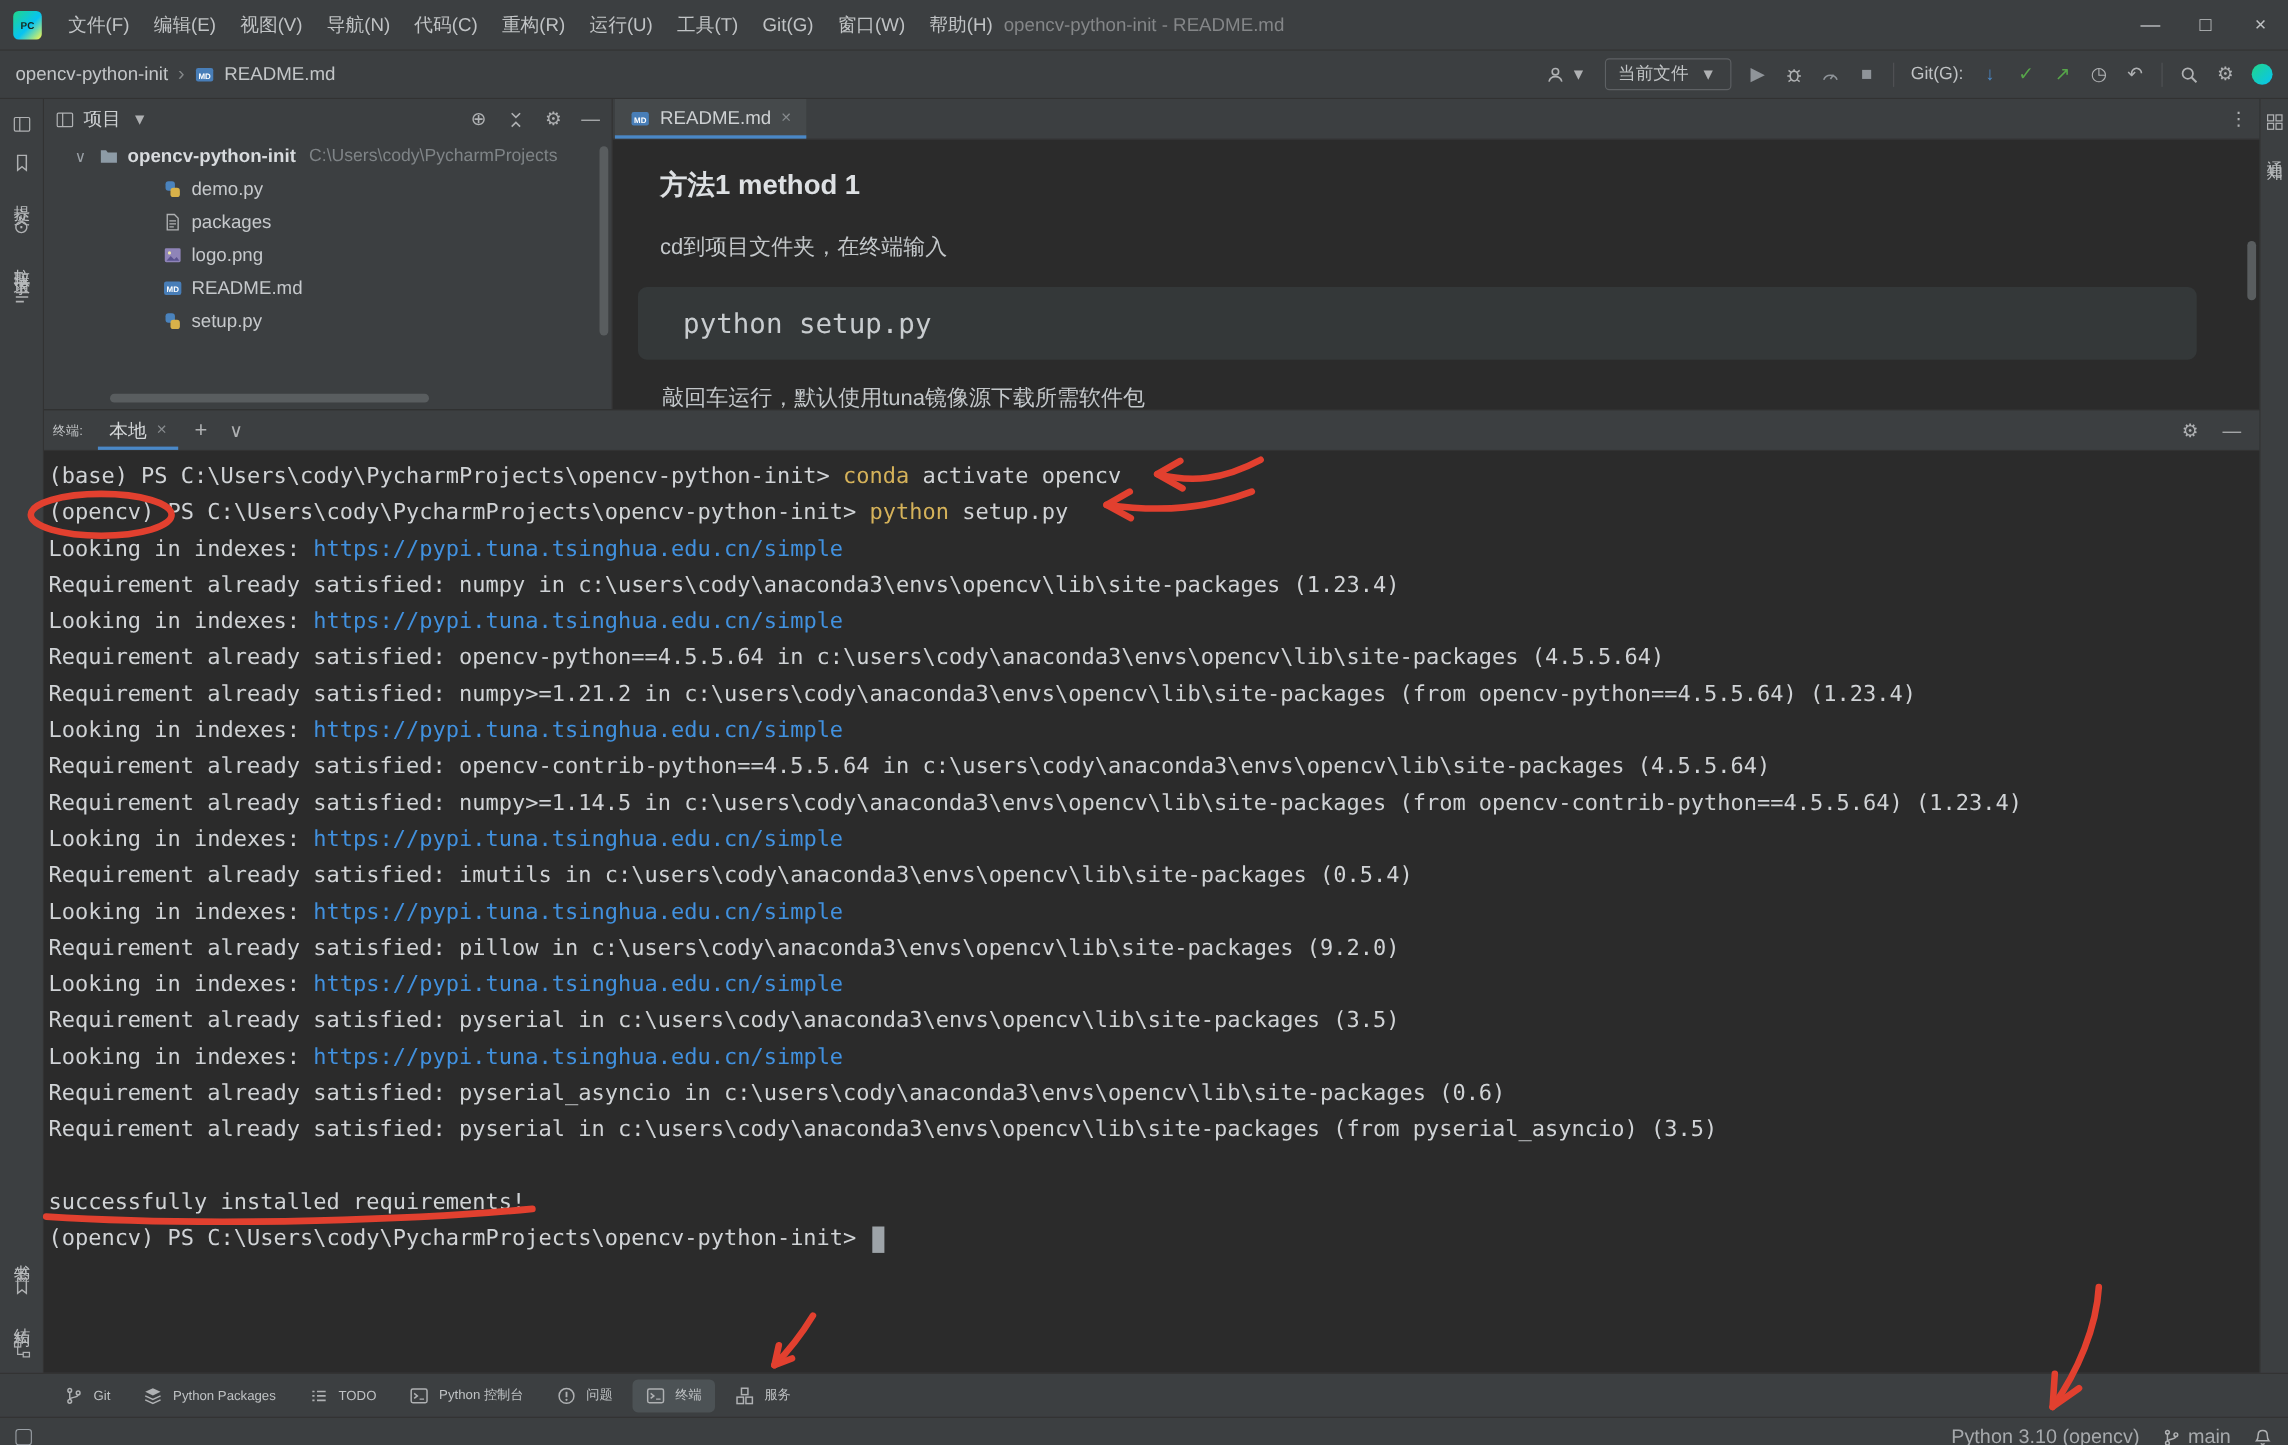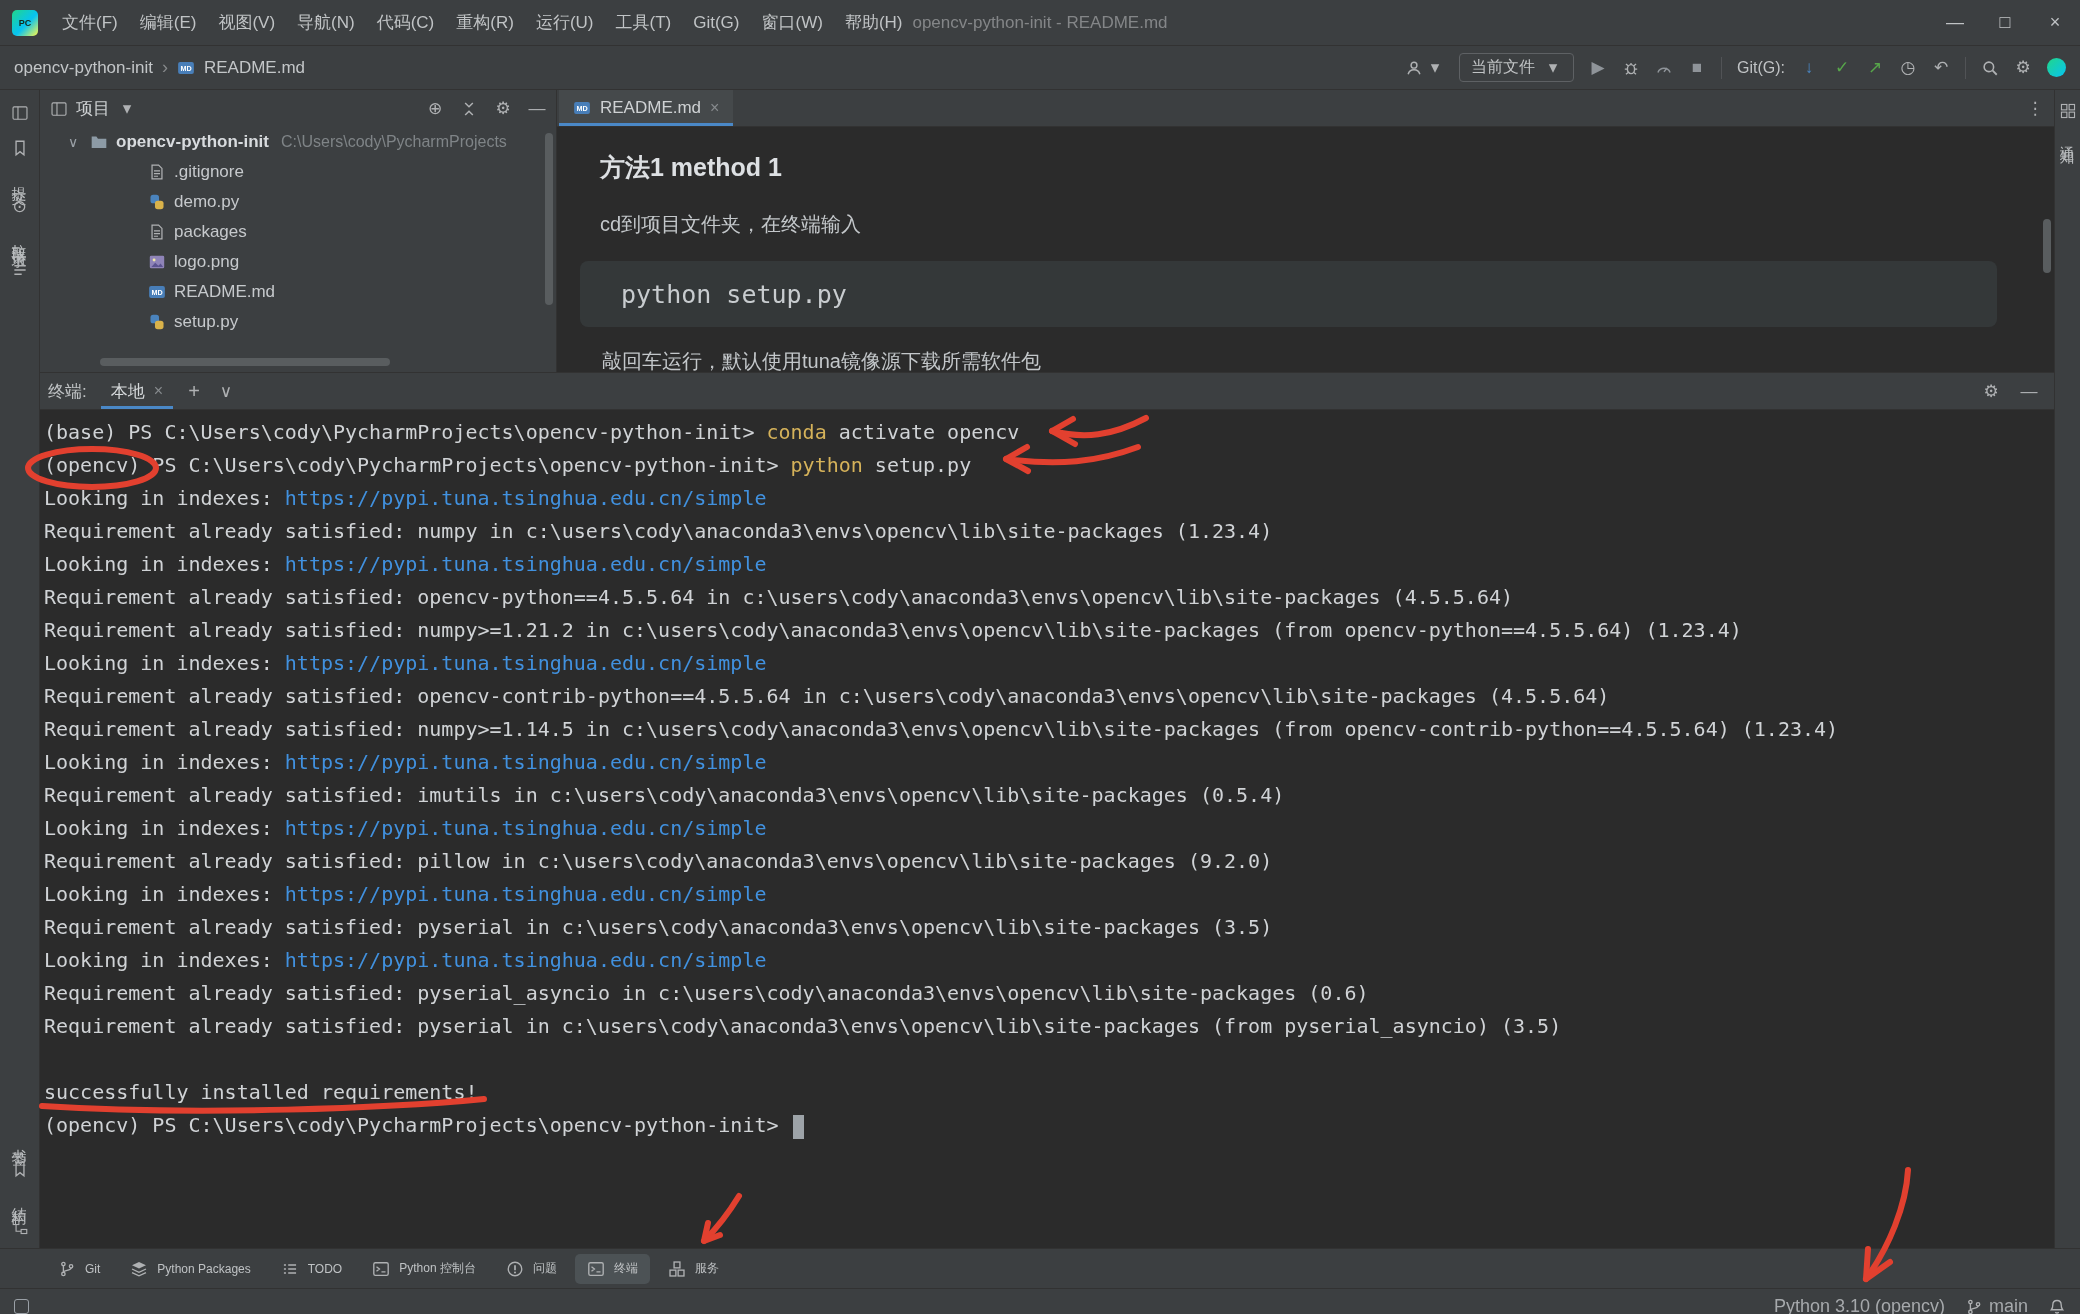--- a/index.html
+++ b/index.html
@@ -53,21 +53,21 @@
 .tab-more{margin-left:auto;margin-right:10px}
 .editor-content{position:absolute;top:37px;left:0;right:0;bottom:0;overflow:hidden}
 .md-h1{margin:24px 0 0 43px;font-size:25px;font-weight:bold;color:#dde0e3}
 .md-p{margin:27px 0 0 43px;font-size:20px;color:#c3c7ca}
 .md-code{margin:23px 57px 0 23px;height:66px;border-radius:8px;background:#343839;display:flex;align-items:center;padding-left:41px;font-family:"DejaVu Sans Mono","Liberation Mono",monospace;font-size:25px;color:#c8cccf}
 .md-p2{margin:21px 0 0 45px;font-size:20px;color:#c3c7ca}
 .ed-scroll{position:absolute;right:3px;top:92px;width:8px;height:54px;border-radius:4px;background:#595d5f}
 
 .terminal{position:absolute;left:40px;top:372px;right:26px;bottom:66px;background:var(--dark);border-top:1px solid var(--border)}
 .term-bar{display:flex;align-items:center;height:37px;background:var(--bg);border-bottom:1px solid var(--border);padding-left:8px}
-.term-label{font-size:17px;color:#c0c3c5;margin-right:12px}
+.term-label{font-size:12px;color:#c0c3c5;margin-right:12px}
 .term-tab{position:relative;display:flex;align-items:center;gap:9px;height:100%;padding:0 12px;font-size:17px;color:#d6d9db}
 .term-tab::after{content:"";position:absolute;left:2px;right:2px;bottom:0;height:3px;background:var(--blue)}
 .term-bar .plus{margin-left:10px;font-size:20px}
 .term-bar .chev{margin-left:14px}
 .term-bar-right{margin-left:auto;display:flex;align-items:center;gap:20px;padding-right:16px}
 .term-out{position:absolute;top:37px;left:0;right:0;bottom:0;padding:6px 0 0 4px;font-family:"DejaVu Sans Mono","Liberation Mono",monospace;font-size:20px;line-height:33px;color:#d0d3d6;white-space:pre;overflow:hidden}
 .t-cmd{color:var(--cmd)}
 .t-link{color:var(--link);}
 .t-cursor{display:inline-block;width:11px;height:24px;background:#9da3a8;vertical-align:middle;margin-left:2px}
 
@@ -248,29 +248,20 @@
       <div class="tree-row root">
         <span class="tree-chevron">∨</span>
         <span class="icon">
             <svg viewBox="0 0 16 16">
               <path d="M1.5 3.2h4.2l1.4 1.8h7.4v8.3H1.5z" fill="#8d9ba6"></path>
             </svg>
           </span>
         <span class="tree-name">opencv-python-init</span>
         <span class="tree-path">C:\Users\cody\PycharmProjects</span>
       </div>
-    <div class="tree-row child">
-          <span class="icon">
-            <svg viewBox="0 0 16 16">
-              <path d="M3.6 1.8h5.8l3 3v9.4H3.6z" stroke-width="1.1" stroke="#afb1b3" fill="none"></path>
-              <path d="M5.3 7h5.4M5.3 9.4h5.4M5.3 11.8h3.6" stroke-width="1" stroke="#afb1b3" fill="none"></path>
-            </svg>
-          </span>
-          <span class="tree-name">.gitignore</span>
-        </div>
         <div class="tree-row child">
           <span class="icon">
             <svg viewBox="0 0 16 16">
               <rect x="2.2" y="1.6" width="7.6" height="7.6" rx="2.4" fill="#4a83bd"></rect>
               <rect x="6.2" y="6.8" width="7.6" height="7.6" rx="2.4" fill="#d9b24a"></rect>
             </svg>
           </span>
           <span class="tree-name">demo.py</span>
         </div>
         <div class="tree-row child">

